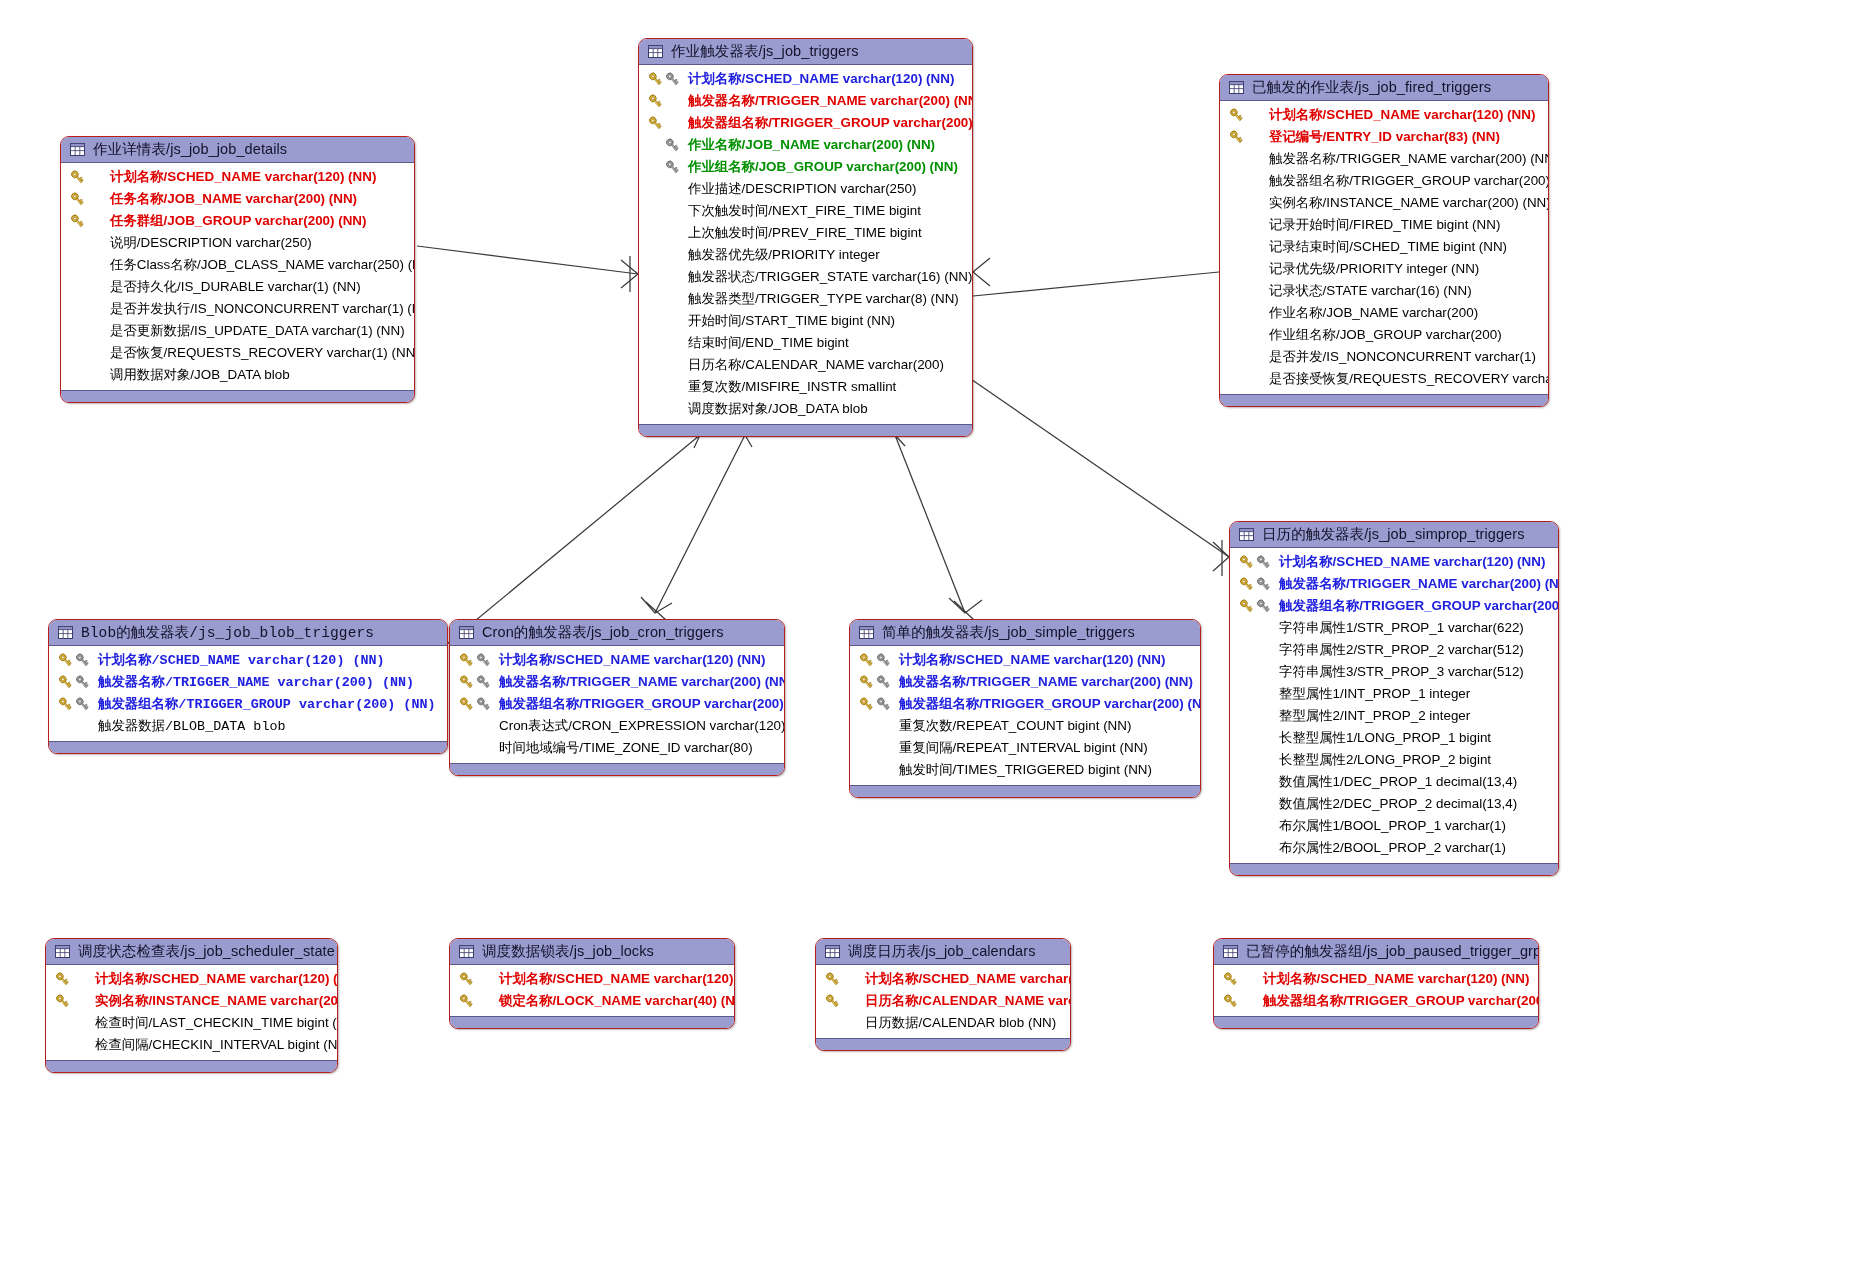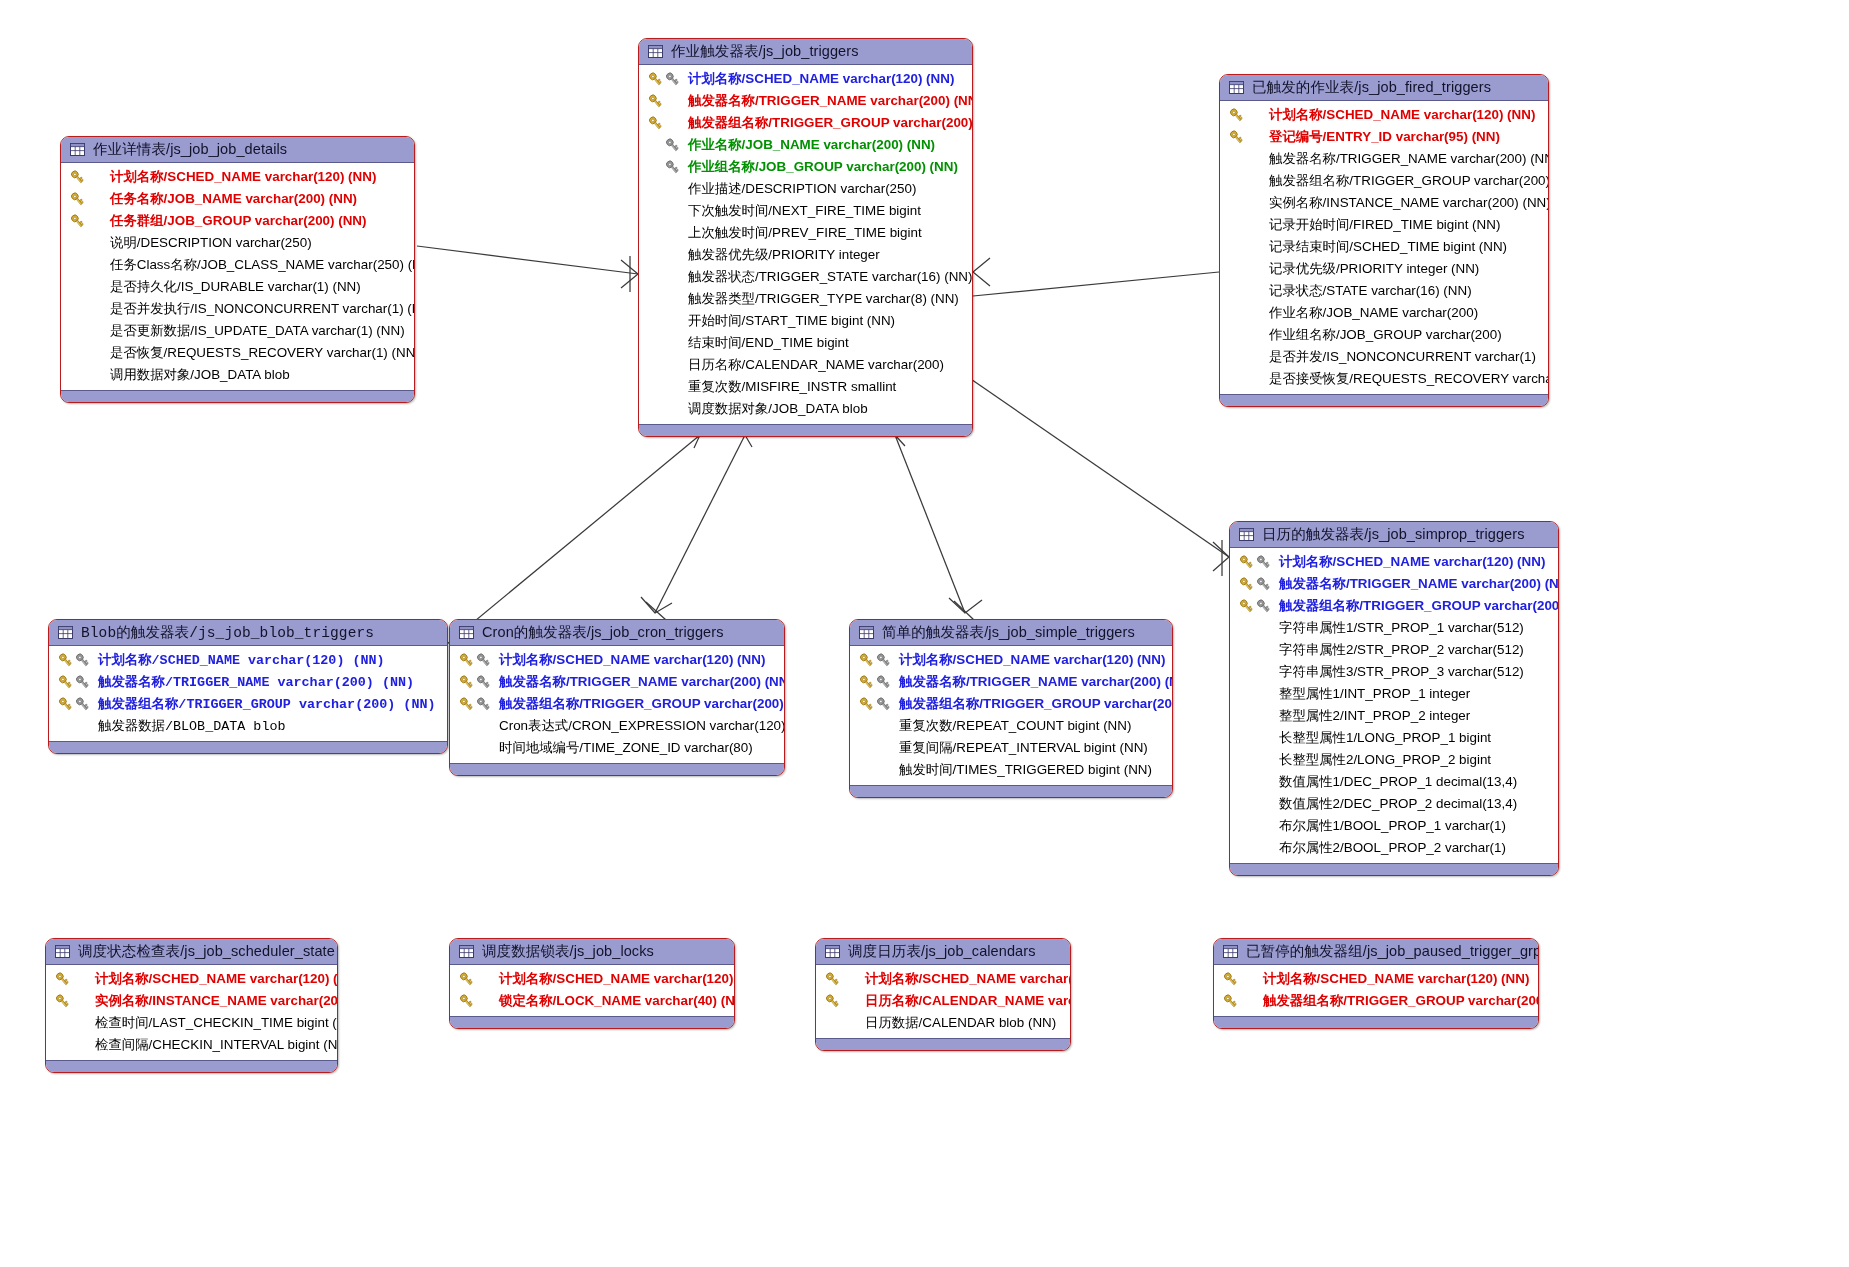--- a/index.html
+++ b/index.html
@@ -426,21 +426,21 @@
                 <circle cx="8.5" cy="4.4" r="3.3" fill="#d9b13a" stroke="#9c7916" stroke-width="0.9"></circle>
                 <circle cx="8.5" cy="4.4" r="1.25" fill="#ffffff" stroke="#9c7916" stroke-width="0.6"></circle>
                 <rect x="7.7" y="7.0" width="1.7" height="7.6" fill="#d9b13a" stroke="#9c7916" stroke-width="0.7"></rect>
                 <rect x="9.3" y="10.6" width="2.4" height="1.4" fill="#d9b13a" stroke="#9c7916" stroke-width="0.6"></rect>
                 <rect x="9.3" y="13.0" width="1.9" height="1.3" fill="#d9b13a" stroke="#9c7916" stroke-width="0.6"></rect>
                 <path d="M8.0 7.2 L8.0 14.2" stroke="#f2dd8e" stroke-width="0.5"></path>
               </g>
             </svg>
           </span>
           <span class="keyslot"></span>
-          <span class="attr-label">登记编号/ENTRY_ID varchar(95) (NN)</span>
+          <span class="attr-label">登记编号/ENTRY_ID varchar(83) (NN)</span>
         </div>
         <div class="attr plain">
           <span class="keyslot"></span>
           <span class="keyslot"></span>
           <span class="attr-label">触发器名称/TRIGGER_NAME varchar(200) (NN)</span>
         </div>
         <div class="attr plain">
           <span class="keyslot"></span>
           <span class="keyslot"></span>
           <span class="attr-label">触发器组名称/TRIGGER_GROUP varchar(200) (NN)</span>
@@ -693,21 +693,21 @@
           <span class="attr-label">Cron表达式/CRON_EXPRESSION varchar(120) (NN)</span>
         </div>
         <div class="attr plain">
           <span class="keyslot"></span>
           <span class="keyslot"></span>
           <span class="attr-label">时间地域编号/TIME_ZONE_ID varchar(80)</span>
         </div>
       </div>
       <div class="ent-footer"></div>
     </div>
-    <div class="entity" style="left: 849px; top: 619px; width: 324px; text-align: right;">
+    <div class="entity" style="left: 849px; top: 619px; width: 352px; text-align: right;">
       <div class="ent-header">
         <span style="display:block;">
           <svg class="tbl-icon" viewBox="0 0 15 13" xmlns="http://www.w3.org/2000/svg">
             <rect x="0.5" y="0.5" width="14" height="12" fill="#ffffff" stroke="#3b3b6b" stroke-width="1"></rect>
             <rect x="0.5" y="0.5" width="14" height="3.2" fill="#8f90c6" stroke="#3b3b6b" stroke-width="0.8"></rect>
             <path d="M5.2 3.7 L5.2 12.5 M9.8 3.7 L9.8 12.5 M0.5 7.6 L14.5 7.6" stroke="#3b3b6b" stroke-width="0.8"></path>
           </svg>
         </span>
         <span class="ent-title">简单的触发器表/js_job_simple_triggers</span>
       </div>
@@ -900,21 +900,21 @@
                 <rect x="9.3" y="13.0" width="1.9" height="1.3" fill="#9a9a9a" stroke="#6e6e6e" stroke-width="0.6"></rect>
                 <path d="M8.0 7.2 L8.0 14.2" stroke="#d2d2d2" stroke-width="0.5"></path>
               </g>
             </svg>
           </span>
           <span class="attr-label">触发器组名称/TRIGGER_GROUP varchar(200) (NN)</span>
         </div>
         <div class="attr plain">
           <span class="keyslot"></span>
           <span class="keyslot"></span>
-          <span class="attr-label">字符串属性1/STR_PROP_1 varchar(512)</span>
+          <span class="attr-label">字符串属性1/STR_PROP_1 varchar(622)</span>
         </div>
         <div class="attr plain">
           <span class="keyslot"></span>
           <span class="keyslot"></span>
           <span class="attr-label">字符串属性2/STR_PROP_2 varchar(512)</span>
         </div>
         <div class="attr plain">
           <span class="keyslot"></span>
           <span class="keyslot"></span>
           <span class="attr-label">字符串属性3/STR_PROP_3 varchar(512)</span>

